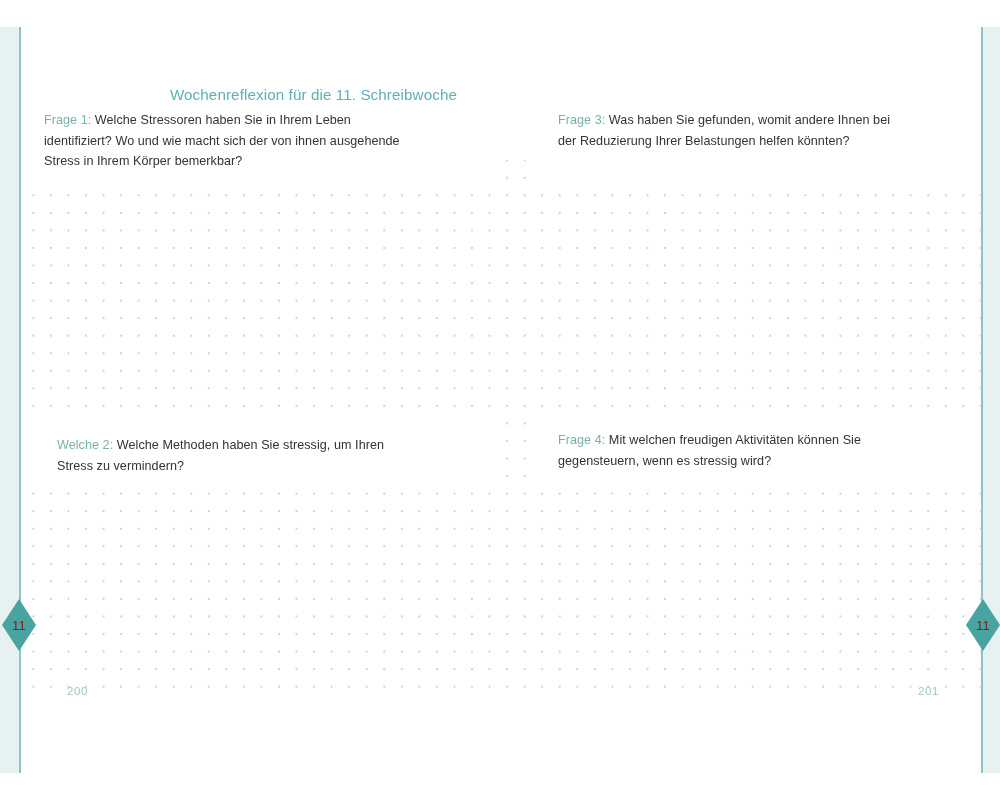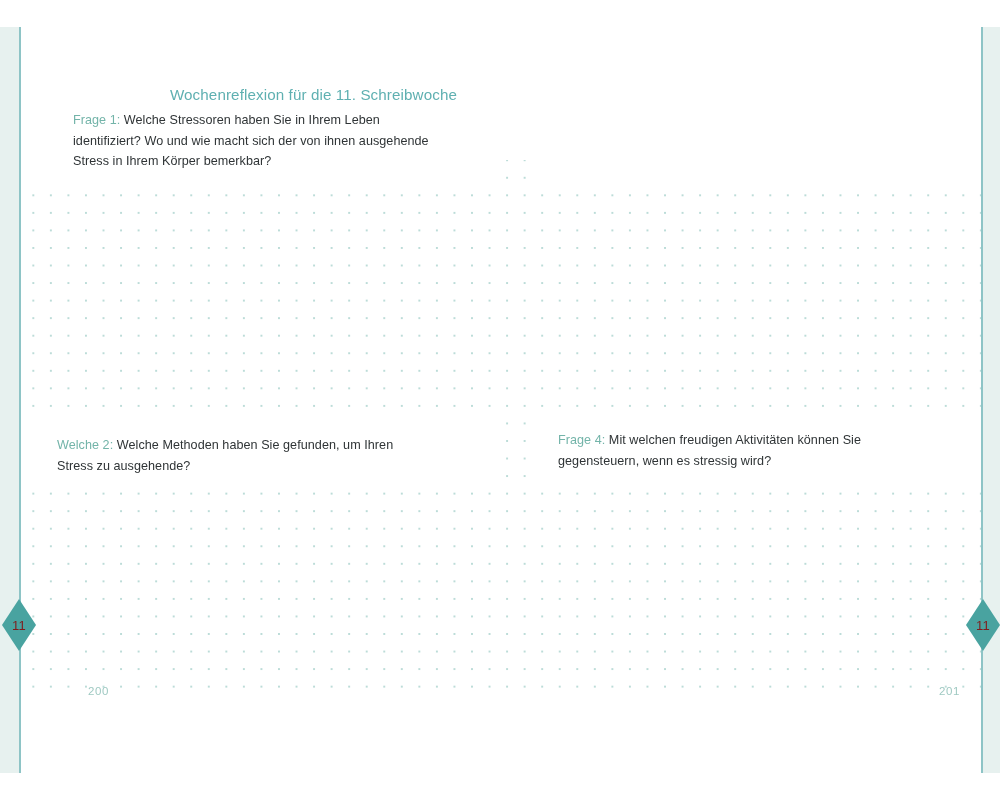--- a/index.html
+++ b/index.html
@@ -107,21 +107,20 @@
     letter-spacing: 0.2px;
   }
 
   
   .folio {
     position: absolute;
     top: 685px;
     color: #9fc9c2;
     font-size: 11.5px;
     letter-spacing: 0.6px;
-    margin-left: 21px;
   }
   .folio.left  { left: 67px; }
   .folio.right { left: 918px; }
 </style>
 </head>
 <body>
 
 <div class="page">
 
   <div class="dot-grid"></div>
@@ -132,35 +131,38 @@
   <div class="mask" style="left:531px; top:420px; width:450px; height:60px;"></div>
   <div class="mask" style="left:21px;  top:703px; width:960px; height:12px;"></div>
 
   <div class="edge-band left"></div>
   <div class="edge-rule left"></div>
   <div class="edge-band right"></div>
   <div class="edge-rule right"></div>
 
   <div class="page-title">Wochenreflexion für die 11. Schreibwoche</div>
 
-  <div class="block" style="left:73px; top:110px; width:360px;">
+  <div class="block" style="left:44px; top:110px; width:360px;">
     <span class="q-label">Frage 1:</span><span> Welche Stressoren haben Sie in Ihrem Leben identifiziert? Wo und wie macht sich der von ihnen ausgehende Stress in Ihrem Körper bemerkbar?</span>
   </div>
 
   <div class="block" style="left:57px; top:435px; width:355px;">
-    <span class="q-label">Welche 2:</span><span> Welche Methoden haben Sie gefunden, um Ihren Stress zu ausgehende?</span>
+    <span class="q-label">Welche 2:</span><span> Welche Methoden haben Sie stressig, um Ihren Stress zu vermindern?</span>
   </div>
 
   <div class="week-marker left">
     <div class="diamond"></div>
     <div class="week-num">11</div>
   </div>
 
   <div class="folio left">200</div>
 
+  <div class="block" style="left:558px; top:110px; width:340px;">
+    <span class="q-label">Frage 3:</span><span> Was haben Sie gefunden, womit andere Ihnen bei der Reduzierung Ihrer Belastungen helfen könnten?</span>
+  </div>
 
   <div class="block" style="left:558px; top:430px; width:365px;">
     <span class="q-label">Frage 4:</span><span> Mit welchen freudigen Aktivitäten können Sie gegensteuern, wenn es stressig wird?</span>
   </div>
 
   <div class="week-marker right">
     <div class="diamond"></div>
     <div class="week-num">11</div>
   </div>
 

